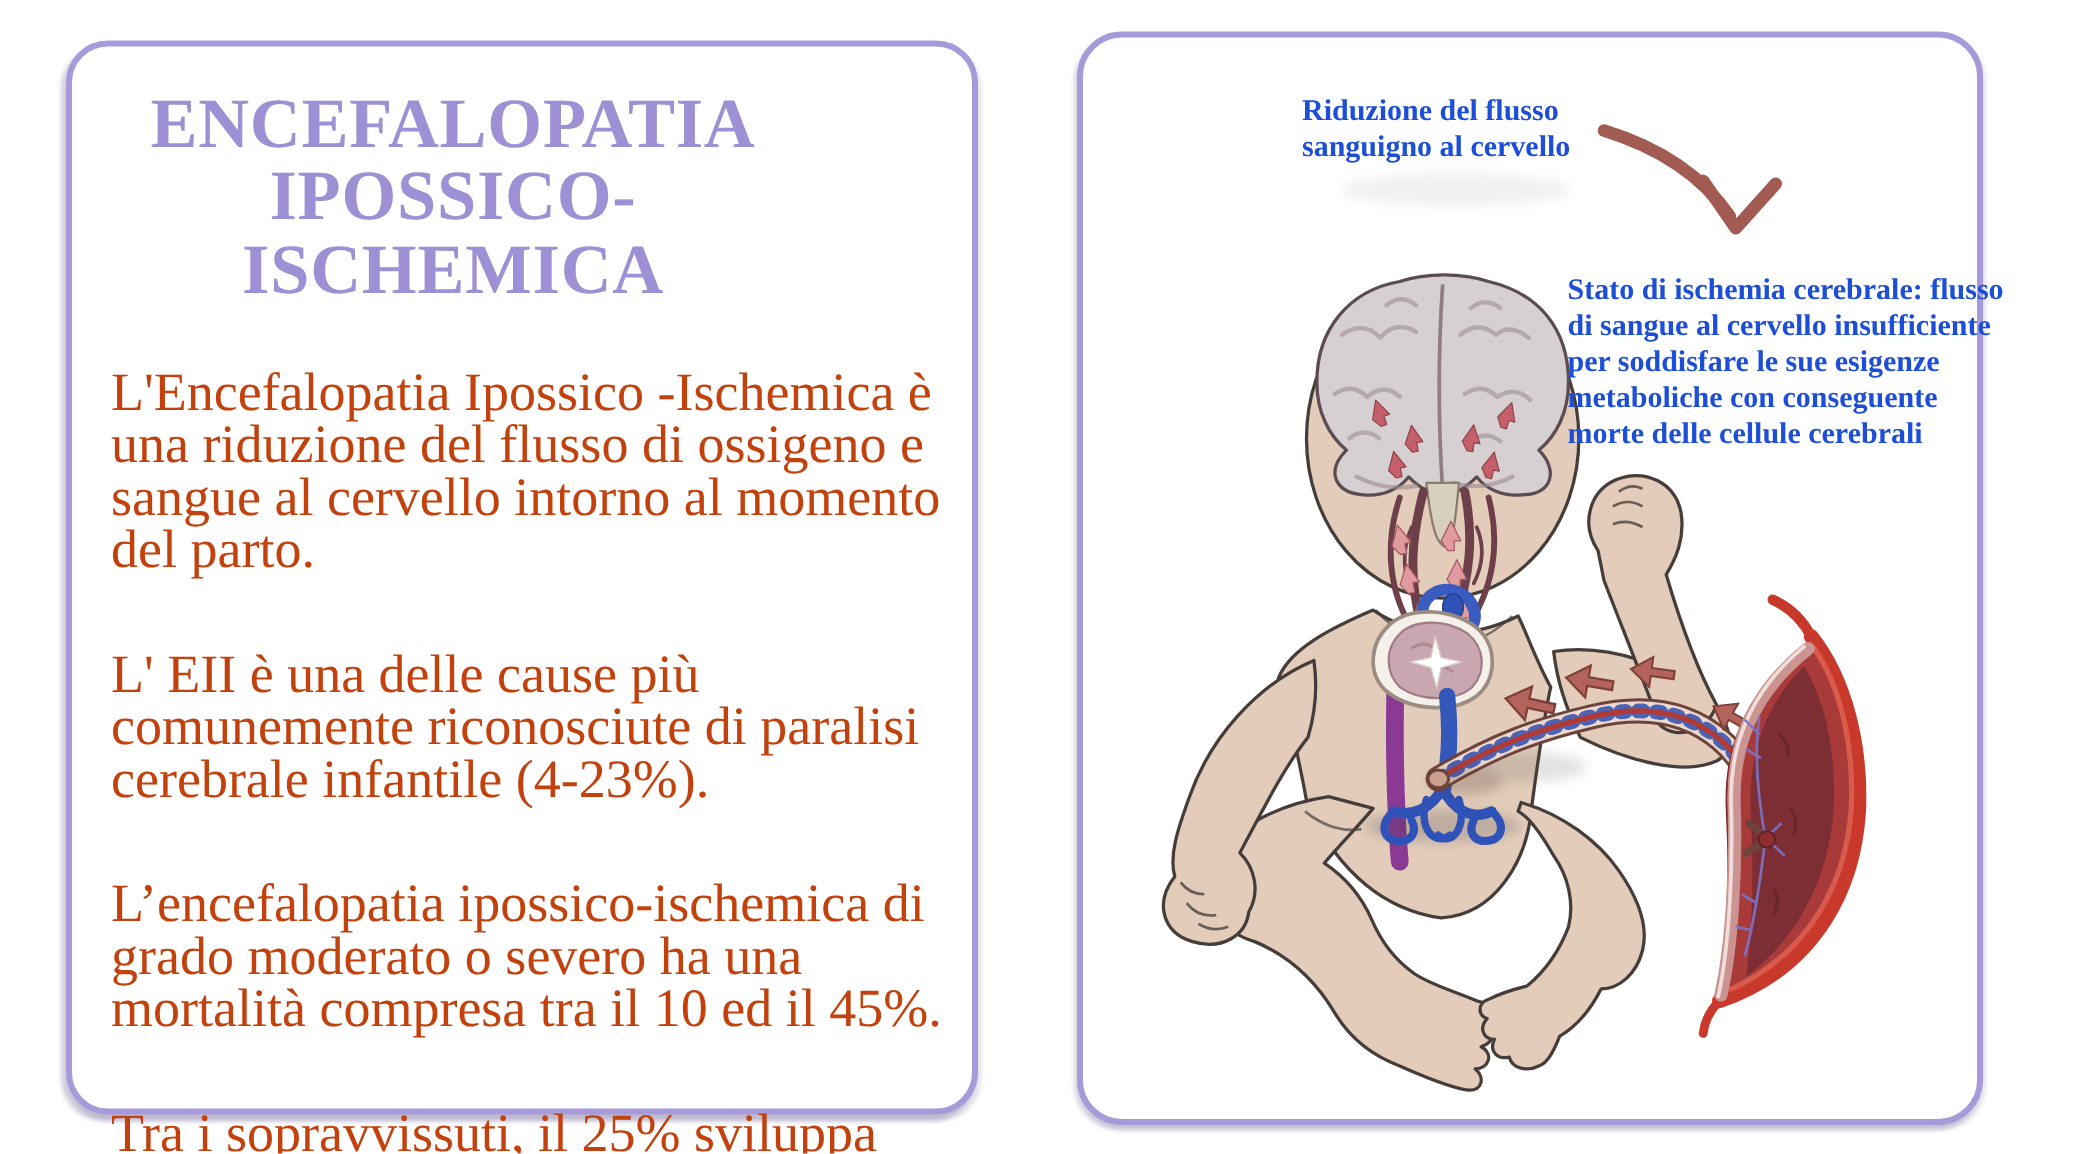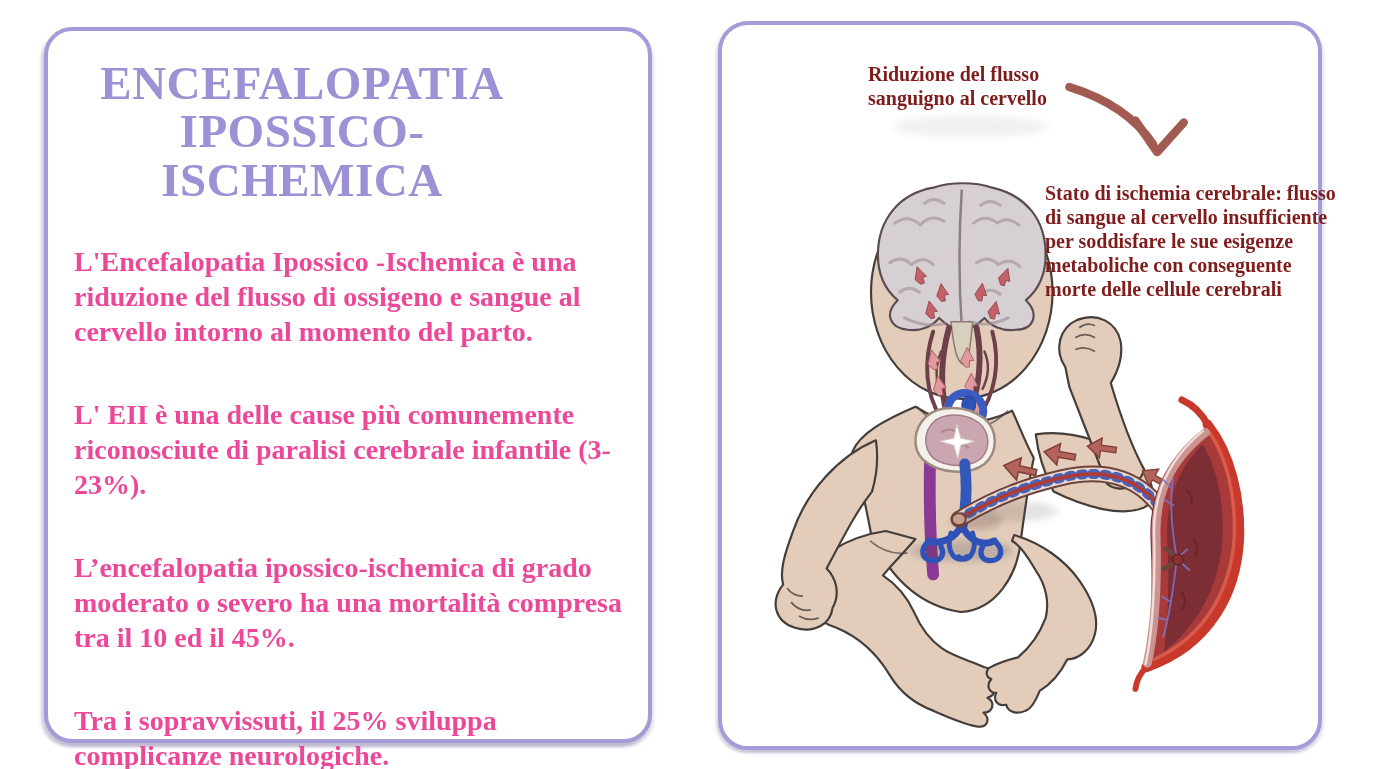--- a/index.html
+++ b/index.html
@@ -19,38 +19,38 @@
   #right-panel{
     left:718px;top:21px;width:604px;height:729px;border-radius:30px;
     box-shadow:-2px 3px 3px rgba(125,115,160,.3), 2px 3px 3px rgba(125,115,160,.2);
   }
   #slide-title{
     width:452px;margin:14px 0 0 2px;text-align:center;
     font-size:47px;line-height:1.03;font-weight:bold;color:#9e90d4;
     letter-spacing:.5px;
   }
   .body-par{
-    width:562px;margin:0;font-size:28px;line-height:35px;color:#ec4899;font-weight:bold;
+    width:562px;margin:0;font-size:36px;line-height:35px;color:#c2410c;
   }
   #par-1{margin-top:40px;}
   .body-par + .body-par{margin-top:48px;}
   .anno{
-    position:absolute;font-weight:bold;color:#7f1d1d;z-index:5;
+    position:absolute;font-weight:bold;color:#1d4ed8;z-index:5;
   }
   #anno-flow{left:146px;top:37px;width:208px;font-size:20px;line-height:1.22;}
   #anno-ischemia{left:323px;top:156px;width:300px;font-size:20px;line-height:1.2;}
   #illustration{position:absolute;left:0;top:0;width:100%;height:100%;z-index:1;}
 </style>
 </head>
 <body>
 
 <div class="panel" id="left-panel">
   <h1 id="slide-title">ENCEFALOPATIA IPOSSICO-ISCHEMICA</h1>
   <p class="body-par" id="par-1">L'Encefalopatia  Ipossico -Ischemica  è una riduzione  del flusso di ossigeno e sangue al cervello intorno al momento del parto.</p>
-  <p class="body-par" id="par-2">L' EII  è  una delle cause più comunemente riconosciute di paralisi cerebrale infantile (3-23%).</p>
+  <p class="body-par" id="par-2">L' EII  è  una delle cause più comunemente riconosciute di paralisi cerebrale infantile (4-23%).</p>
   <p class="body-par" id="par-3">L’encefalopatia ipossico-ischemica di grado moderato o severo ha una mortalità compresa tra il 10 ed il 45%.</p>
   <p class="body-par" id="par-4">Tra i sopravvissuti, il 25% sviluppa complicanze neurologiche.</p>
 </div>
 
 <div class="panel" id="right-panel">
   <div class="anno" id="anno-flow">Riduzione del flusso sanguigno al cervello</div>
   <div class="anno" id="anno-ischemia">Stato di ischemia cerebrale: flusso di sangue al cervello insufficiente per soddisfare le sue esigenze metaboliche  con conseguente morte delle cellule cerebrali</div>
 
   <svg id="illustration" viewBox="0 0 604 729" xmlns="http://www.w3.org/2000/svg">
     <defs>

